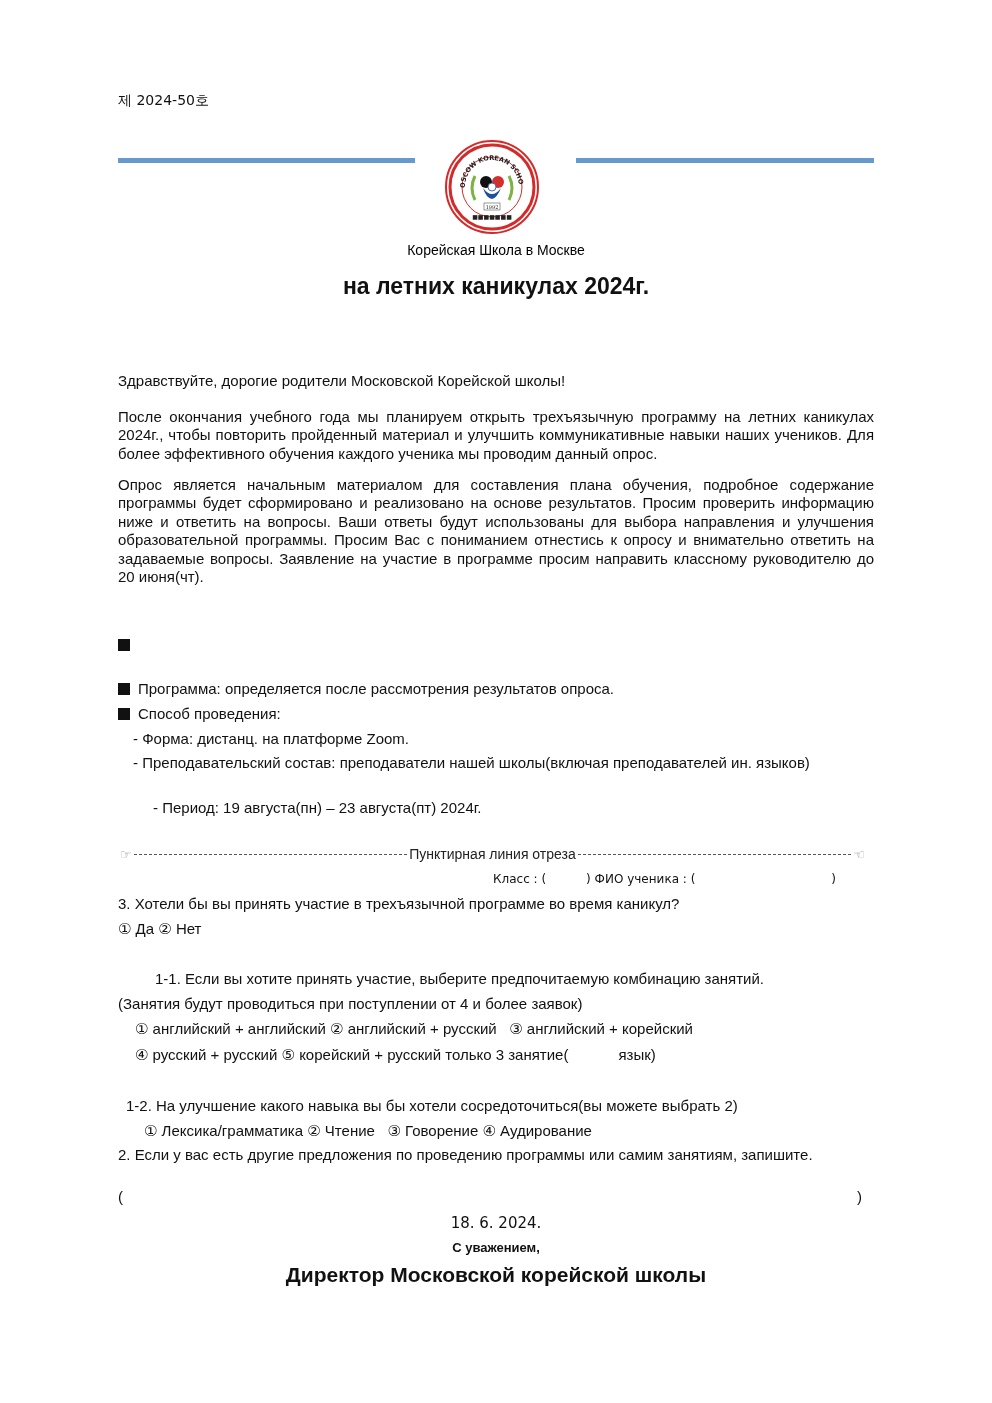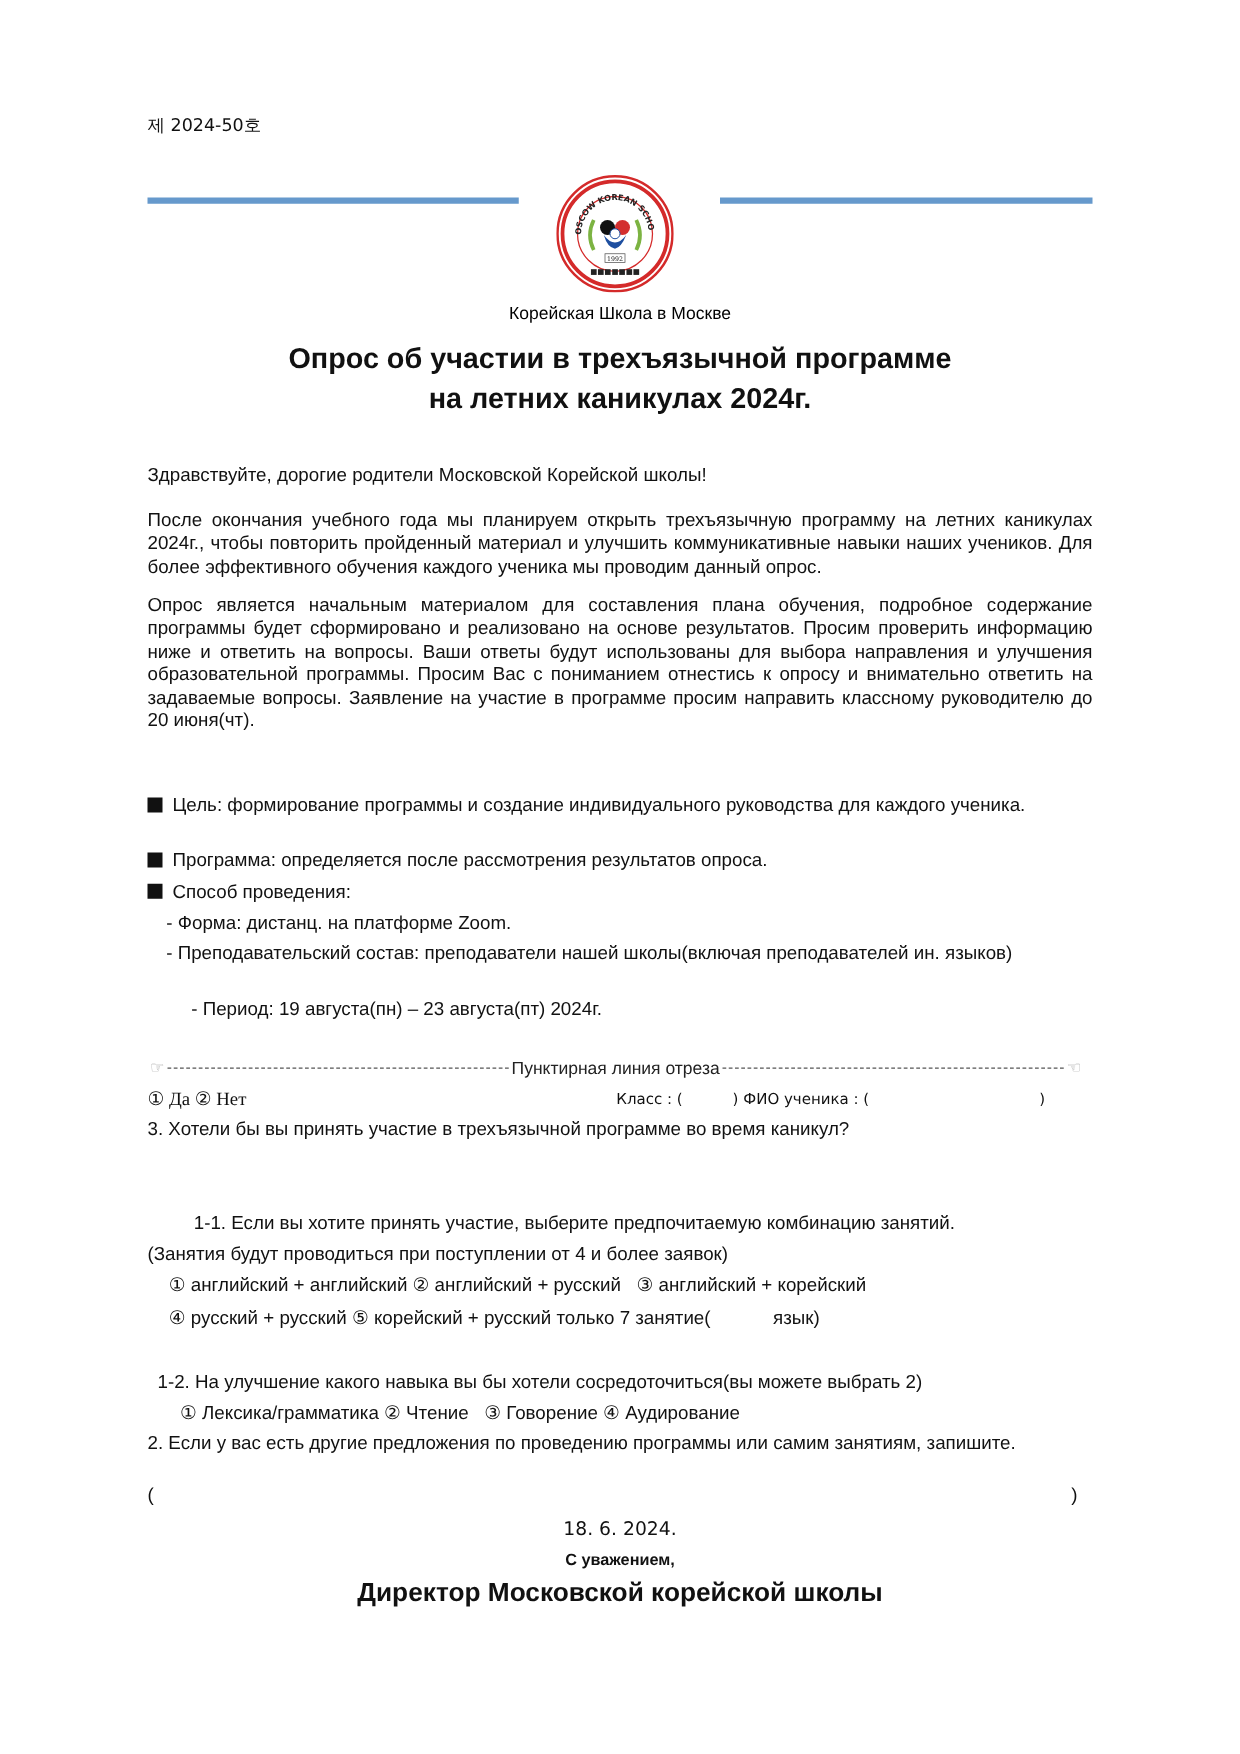--- a/index.html
+++ b/index.html
@@ -50,30 +50,29 @@
     <circle cx="47" cy="47" r="4" fill="#fff" stroke="#1e4fa0" stroke-width="0.8"></circle>
     <rect x="39" y="63" width="16" height="7" fill="#fff" stroke="#555" stroke-width="0.6"></rect>
     <text x="47" y="68.5" font-size="5" text-anchor="middle" fill="#222" font-family="DejaVu Serif, serif">1992</text>
     <text x="47" y="79" font-size="6" text-anchor="middle" fill="#222" font-family="DejaVu Sans, sans-serif">■■■■■■■</text>
   </svg>
 </div>
 
 <div class="abs school-name">Корейская Школа в Москве</div>
 
 <div class="abs title">
-  <div>Опрос об участии в трехъязычной программе</div>
   <div>на летних каникулах 2024г.</div>
 </div>
 
 <div class="abs line" style="top:371px;">Здравствуйте, дорогие родители Московской Корейской школы!</div>
 <div class="abs para" style="top:408px;">После окончания учебного года мы планируем открыть трехъязычную программу на летних каникулах 2024г., чтобы повторить пройденный материал и улучшить коммуникативные навыки наших учеников. Для более эффективного обучения каждого ученика мы проводим данный опрос.</div>
 <div class="abs para" style="top:476px;">Опрос является начальным материалом для составления плана обучения, подробное содержание программы будет сформировано и реализовано на основе результатов. Просим проверить информацию ниже и ответить на вопросы. Ваши ответы будут использованы для выбора направления и улучшения образовательной программы. Просим Вас с пониманием отнестись к опросу и внимательно ответить на задаваемые вопросы. Заявление на участие в программе просим направить классному руководителю до 20 июня(чт).</div>
 
 <div class="abs para" style="top:636px;">
-  <span class="sq"></span><span>Цель: формирование программы и создание индивидуального руководства для каждого ученика.</span>
+  <span class="sq"></span>
 </div>
 <div class="abs line" style="top:679px;">
   <span class="sq"></span><span>Программа: определяется после рассмотрения результатов опроса.</span>
 </div>
 <div class="abs line" style="top:704px;">
   <span class="sq"></span><span>Способ проведения:</span>
 </div>
 <div class="abs line" style="top:729px; left:133px; width:741px;">- Форма: дистанц. на платформе Zoom.</div>
 <div class="abs para" style="top:754px; text-indent:15px;">- Преподавательский состав: преподаватели нашей школы(включая преподавателей ин. языков)</div>
 <div class="abs line" style="top:798px; left:122px; width:741px;margin-left:31px;">- Период: 19 августа(пн) – 23 августа(пт) 2024г.</div>
@@ -82,26 +81,26 @@
   <span class="hand">☞</span>
   <span class="dash"></span>
   <span>Пунктирная линия отреза</span>
   <span class="dash"></span>
   <span class="hand">☜</span>
 </div>
 
 <div class="abs studentline"><span>Класс : (</span><span style="display:inline-block;width:40px;"></span><span>)</span> <span>ФИО ученика : (</span><span style="display:inline-block;width:136px;"></span><span>)</span></div>
 
 <div class="abs line" style="top:894px;">3. Хотели бы вы принять участие в трехъязычной программе во время каникул?</div>
-<div class="abs line" style="top:871px;font-family:Liberation Serif, serif;">① Да ② Нет</div>
+<div class="abs line" style="top:919px;">① Да ② Нет</div>
 
 <div class="abs line" style="top:969px; left:135px;margin-left:20px;">1-1. Если вы хотите принять участие, выберите предпочитаемую комбинацию занятий.</div>
 <div class="abs line" style="top:994px;">(Занятия будут проводиться при поступлении от 4 и более заявок)</div>
 <div class="abs line" style="top:1019px; left:135px; white-space:pre;">① английский + английский ② английский + русский   ③ английский + корейский</div>
-<div class="abs line" style="top:1045px; left:135px; white-space:pre;">④ русский + русский ⑤ корейский + русский только 7 занятие(            язык)</div>
+<div class="abs line" style="top:1045px; left:135px; white-space:pre;">④ русский + русский ⑤ корейский + русский только 3 занятие(            язык)</div>
 
 <div class="abs line" style="top:1096px; left:126px;">1-2. На улучшение какого навыка вы бы хотели сосредоточиться(вы можете выбрать 2)</div>
 <div class="abs line" style="top:1121px; left:144px; white-space:pre;">① Лексика/грамматика ② Чтение   ③ Говорение ④ Аудирование</div>
 
 <div class="abs para" style="top:1146px;">2. Если у вас есть другие предложения по проведению программы или самим занятиям, запишите.</div>
 <div class="abs paren-line">
   <span>(</span>
   <span>)</span>
 </div>
 

